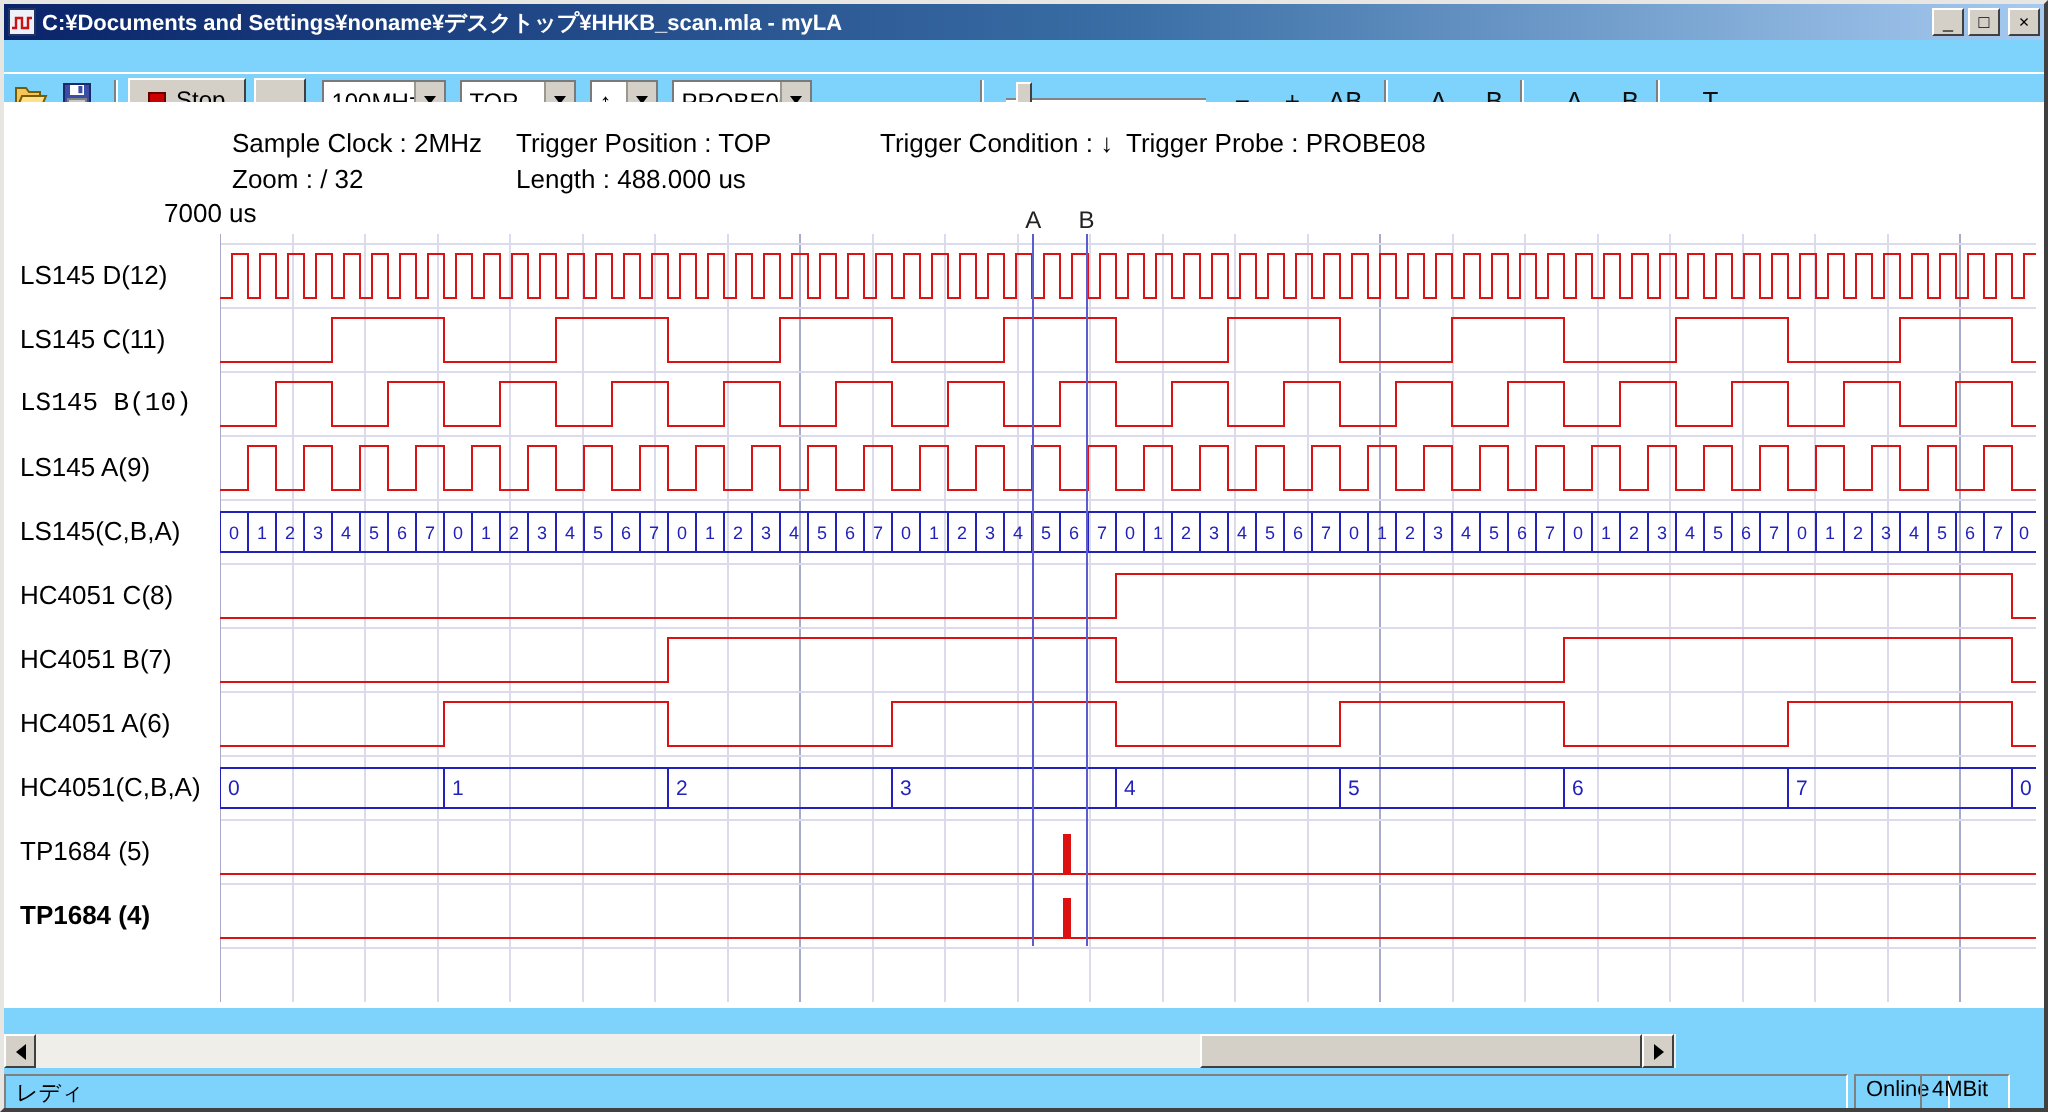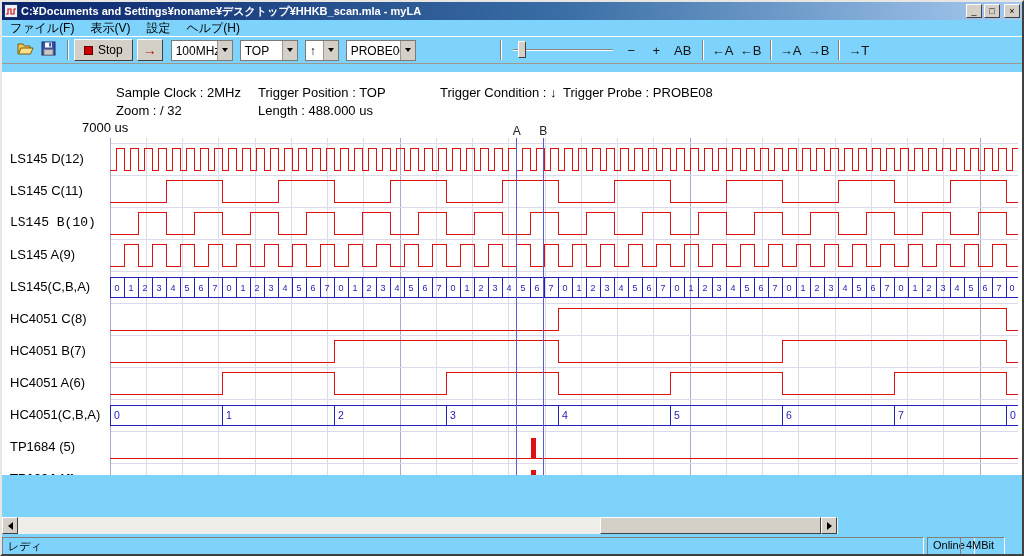--- a/index.html
+++ b/index.html
@@ -20,21 +20,21 @@
     border-color:#fff #404040 #404040 #fff;color:#000;font-size:9px;line-height:11px;
     text-align:center;margin-left:2px;padding:0;font-family:inherit;}
   .win-btn.close{margin-left:4px;margin-right:2px;}
   
   .menubar{position:absolute;left:0;top:18px;width:1020px;height:16px;
     display:flex;align-items:center;font-size:12px;}
   .menu-item{padding:0 8px;height:16px;line-height:16px;}
   
   .toolbar{position:absolute;left:0;top:34px;width:1020px;height:28px;
     border-top:1px solid #fff;border-bottom:1px solid #9a9890;
-    display:flex;align-items:center;padding-left:12px;}
+    display:flex;align-items:center;padding-left:2px;}
   .tb-icon{width:22px;height:22px;background:none;border:none;padding:2px;margin-right:2px;}
   .tb-sep{width:2px;height:20px;border-left:1px solid #808080;border-right:1px solid #fff;margin:0 5px;}
   .raised{background:#d4d0c8;border:1px solid;border-color:#fff #404040 #404040 #fff;}
   .stop-btn{display:flex;align-items:center;gap:5px;height:22px;padding:0 9px;
     font-size:12px;font-family:inherit;margin-right:4px;}
   .stop-sq{width:9px;height:9px;background:#cc0000;border:1px solid #660000;display:inline-block;}
   .run-btn{width:26px;height:22px;font-size:14px;color:#aa1100;font-weight:bold;
     font-family:inherit;margin-right:8px;padding:0;}
   .combo{display:flex;align-items:stretch;height:21px;background:#fff;
     border:1px solid #7a7a7a;margin-right:7px;}
@@ -44,21 +44,21 @@
   .arr-down{width:0;height:0;border-left:3.5px solid transparent;
     border-right:3.5px solid transparent;border-top:4px solid #000;}
   .tb-spacer{width:72px;height:1px;}
   .slider{position:relative;width:100px;height:20px;margin:0 6px;}
   .slider-track{position:absolute;left:0;right:0;top:9px;height:2px;background:#848484;border-bottom:1px solid #fff;}
   .slider-thumb{position:absolute;left:5px;top:1px;width:8px;height:17px;
     background:#d4d0c8;border:1px solid;border-color:#fff #404040 #404040 #fff;}
   .tb-flat{background:none;border:none;font-size:13px;font-family:inherit;
     padding:0;width:25px;height:22px;color:#111;}
   
-  .client{position:absolute;left:0;top:70px;width:1020px;height:403px;background:#fff;overflow:hidden;padding-left:48px;}
+  .client{position:absolute;left:0;top:49px;width:1020px;height:453px;background:#fff;overflow:hidden;padding-left:48px;}
   .info-text{position:absolute;font-size:13px;color:#000;white-space:nowrap;}
   .cursor-label{position:absolute;top:52px;width:12px;text-align:center;font-size:12px;color:#222;}
   .ch-label{position:absolute;left:8px;height:16px;line-height:16px;font-size:13px;color:#000;white-space:nowrap;}
   .wave-svg{position:absolute;left:108px;top:66px;shape-rendering:crispEdges;}
   .wave-svg text{font-family:"Liberation Sans", sans-serif;shape-rendering:auto;}
   
   .hscroll{position:absolute;left:0;top:515px;width:836px;height:17px;background:#f0eee8;}
   .sb-btn{position:absolute;top:0;width:16px;height:17px;background:#d4d0c8;
     border:1px solid;border-color:#fff #404040 #404040 #fff;
     display:flex;align-items:center;justify-content:center;padding:0;}
@@ -81,26 +81,20 @@
     <svg class="app-icon" viewBox="0 0 14 14">
       <rect x="0.5" y="0.5" width="13" height="13" fill="#eef0fa" stroke="#223366"></rect>
       <path d="M2 10 h2 v-5 h3 v5 h3 v-5 h2" stroke="#cc1111" fill="none" stroke-width="1.2"></path>
     </svg>
     <span class="title-text">C:¥Documents and Settings¥noname¥デスクトップ¥HHKB_scan.mla - myLA</span>
     <button class="win-btn">_</button>
     <button class="win-btn">□</button>
     <button class="win-btn close">×</button>
   </div>
 
-  <div class="menubar">
-    <span class="menu-item">ファイル(F)</span>
-    <span class="menu-item">表示(V)</span>
-    <span class="menu-item">設定</span>
-    <span class="menu-item">ヘルプ(H)</span>
-  </div>
 
   <div class="toolbar">
     <button class="tb-icon">
       <svg width="17" height="15" viewBox="0 0 17 15">
         <path d="M1 13 V3 h5 l1.5 2 H13 v2" fill="#f4c65a" stroke="#7a5c00"></path>
         <path d="M1.5 13 L4 7 h12 l-2.5 6 Z" fill="#ffe08a" stroke="#7a5c00"></path>
       </svg>
     </button>
     <button class="tb-icon">
       <svg width="16" height="16" viewBox="0 0 16 16">

